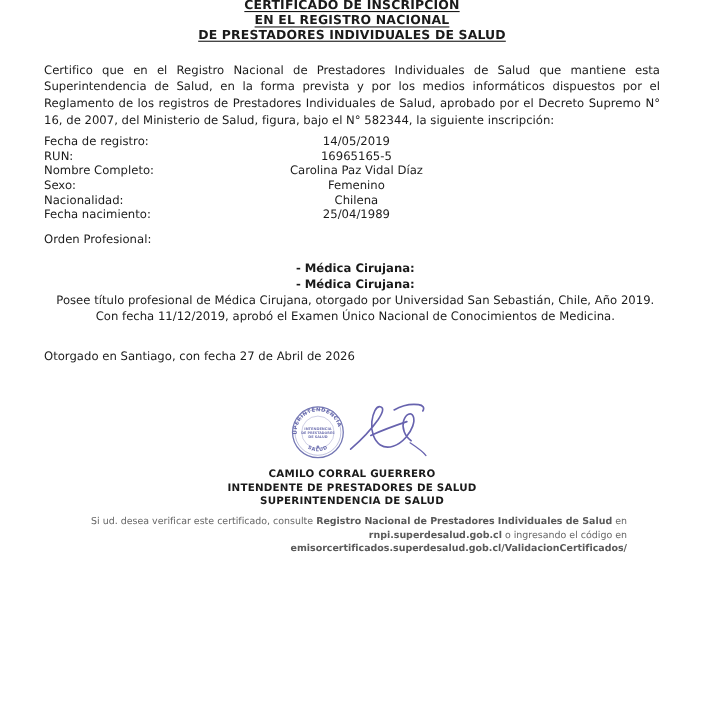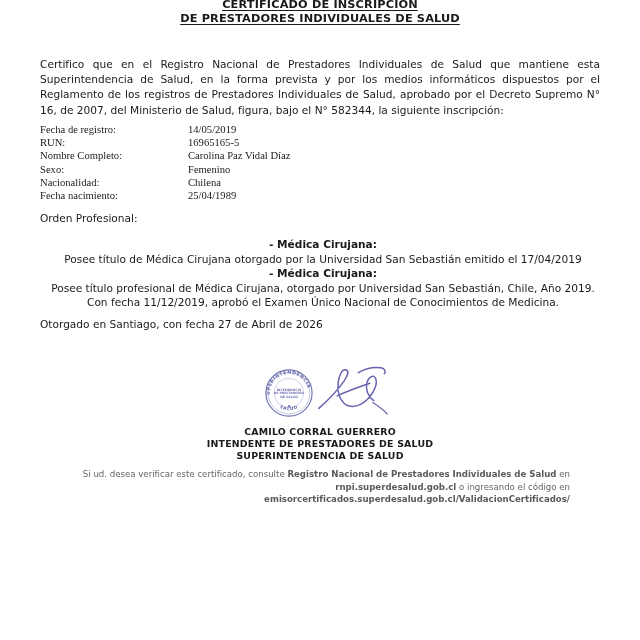--- a/index.html
+++ b/index.html
@@ -56,28 +56,28 @@
   .fields {
     position: absolute;
     left: 40px;
     top: 125px;
     width: 420px;
     font-size: 10.6px;
     line-height: 13.2px;
   }
   .field-row {
     display: flex;
-    font-family: Liberation Serif, serif;
   }
   .field-label {
     width: 148px;
     flex: 0 0 148px;
   }
   .field-value {
     flex: 1 1 auto;
+    text-align: center;
   }
 
   
   .section-head {
     position: absolute;
     left: 40px;
     top: 214px;
     font-size: 10.6px;
     font-weight: normal;
   }
@@ -154,20 +154,21 @@
   }
   .footer b { color: #5a5a5a; }
 </style>
 </head>
 <body>
 
 <div class="page">
 
   <div class="doc-title">
     <span class="tline">CERTIFICADO DE INSCRIPCIÓN</span>
+    <span class="tline">EN EL REGISTRO NACIONAL</span>
     <span class="tline">DE PRESTADORES INDIVIDUALES DE SALUD</span>
   </div>
 
   <div class="intro">Certifico que en el Registro Nacional de Prestadores Individuales de Salud que mantiene esta Superintendencia de Salud, en la forma prevista y por los medios informáticos dispuestos por el Reglamento de los registros de Prestadores Individuales de Salud, aprobado por el Decreto Supremo N° 16, de 2007, del Ministerio de Salud, figura, bajo el N° 582344, la siguiente inscripción:</div>
 
   <div class="fields">
     <div class="field-row">
       <span class="field-label">Fecha de registro:</span>
       <span class="field-value">14/05/2019</span>
     </div>
@@ -191,21 +192,20 @@
       <span class="field-label">Fecha nacimiento:</span>
       <span class="field-value">25/04/1989</span>
     </div>
   </div>
 
   <div class="section-head">Orden Profesional:</div>
 
   <div class="orders">
     <div>
       <span class="order-title">- Médica Cirujana:</span>
-      <span class="order-body">Posee título de Médica Cirujana otorgado por la Universidad San Sebastián emitido el 17/04/2019</span>
     </div>
     <div>
       <span class="order-title">- Médica Cirujana:</span>
       <span class="order-body">Posee título profesional de Médica Cirujana, otorgado por Universidad San Sebastián, Chile, Año 2019. Con fecha 11/12/2019, aprobó el Examen Único Nacional de Conocimientos de Medicina.</span>
     </div>
   </div>
 
   <div class="granted">Otorgado en Santiago, con fecha 27 de Abril de 2026</div>
 
   <div class="sign-area">

